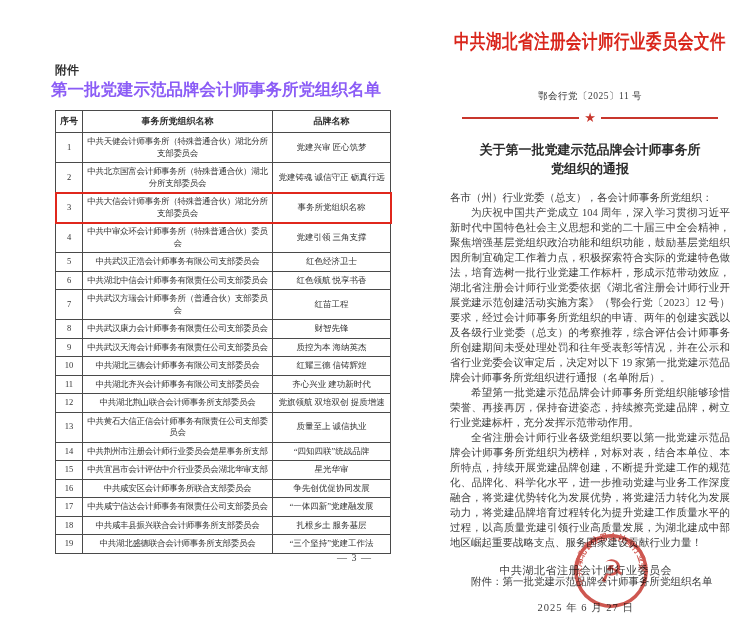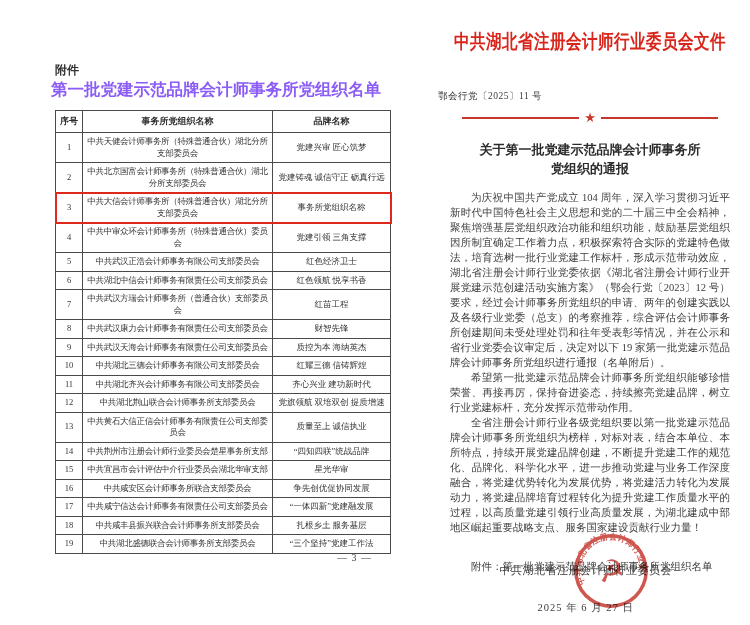--- a/index.html
+++ b/index.html
@@ -18,21 +18,21 @@
   .brand-table col.c-no{width:27px;}
   .brand-table col.c-org{width:190px;}
   .brand-table col.c-brand{width:118px;}
   .brand-table td.org{letter-spacing:-0.3px;}
   .brand-table tr.hl{outline:2.5px solid #e0271c;outline-offset:-1px;}
   .page-number{position:absolute;right:30px;top:506px;font-size:10px;color:#444;letter-spacing:1px;}
   
   .page-right{position:absolute;left:438px;top:15px;width:304px;height:605px;background:#fff;}
   .red-header{margin-top:14px;text-align:center;font-size:15.5px;font-weight:bold;color:#d9261c;
     letter-spacing:0.5px;white-space:nowrap;transform:scaleY(1.25);transform-origin:top center;}
-  .doc-number{margin-top:40px;text-align:left;font-size:9.5px;color:#3a3a3a;letter-spacing:0.5px;}
+  .doc-number{margin-top:40px;text-align:center;font-size:9.5px;color:#3a3a3a;letter-spacing:0.5px;}
   .red-rule{margin:8px auto 0 auto;width:256px;display:flex;align-items:center;}
   .red-rule .seg{flex:1;height:2px;background:#c8362c;}
   .red-rule .star{color:#c8362c;font-size:13px;line-height:13px;margin:0 5px;}
   .notice-title{margin-top:16px;text-align:center;font-size:13px;font-weight:bold;color:#2b2b2b;line-height:19px;}
   .notice-body{margin:12px auto 0 auto;width:280px;font-size:10.5px;line-height:15px;text-align:justify;color:#3d3d3d;}
   .notice-body .salutation{text-indent:0;}
   .notice-body p{margin:0;text-indent:2em;}
   .attachment-note{margin:25px auto 0 auto;width:280px;font-size:10.5px;color:#3d3d3d;text-indent:2em;}
   .sig-block{position:absolute;top:548px;right:70px;text-align:center;}
   .sig-name{font-size:11px;color:#3d3d3d;letter-spacing:0.5px;}
@@ -171,20 +171,21 @@
     <span class="star">★</span>
     <span class="seg"></span>
   </div>
 
   <div class="notice-title">
     <div>关于第一批党建示范品牌会计师事务所</div>
     <div>党组织的通报</div>
   </div>
 
   <div class="notice-body">
+    <div class="salutation">各市（州）行业党委（总支），各会计师事务所党组织：</div>
     <div>
         <p>为庆祝中国共产党成立 104 周年，深入学习贯彻习近平新时代中国特色社会主义思想和党的二十届三中全会精神，聚焦增强基层党组织政治功能和组织功能，鼓励基层党组织因所制宜确定工作着力点，积极探索符合实际的党建特色做法，培育选树一批行业党建工作标杆，形成示范带动效应，湖北省注册会计师行业党委依据《湖北省注册会计师行业开展党建示范创建活动实施方案》（鄂会行党〔2023〕12 号）要求，经过会计师事务所党组织的申请、两年的创建实践以及各级行业党委（总支）的考察推荐，综合评估会计师事务所创建期间未受处理处罚和往年受表彰等情况，并在公示和省行业党委会议审定后，决定对以下 19 家第一批党建示范品牌会计师事务所党组织进行通报（名单附后）。</p>
         <p>希望第一批党建示范品牌会计师事务所党组织能够珍惜荣誉、再接再厉，保持奋进姿态，持续擦亮党建品牌，树立行业党建标杆，充分发挥示范带动作用。</p>
         <p>全省注册会计师行业各级党组织要以第一批党建示范品牌会计师事务所党组织为榜样，对标对表，结合本单位、本所特点，持续开展党建品牌创建，不断提升党建工作的规范化、品牌化、科学化水平，进一步推动党建与业务工作深度融合，将党建优势转化为发展优势，将党建活力转化为发展动力，将党建品牌培育过程转化为提升党建工作质量水平的过程，以高质量党建引领行业高质量发展，为湖北建成中部地区崛起重要战略支点、服务国家建设贡献行业力量！</p>
       </div>
   </div>
 
   <div class="attachment-note">附件：第一批党建示范品牌会计师事务所党组织名单</div>
 
   <div class="sig-block">

